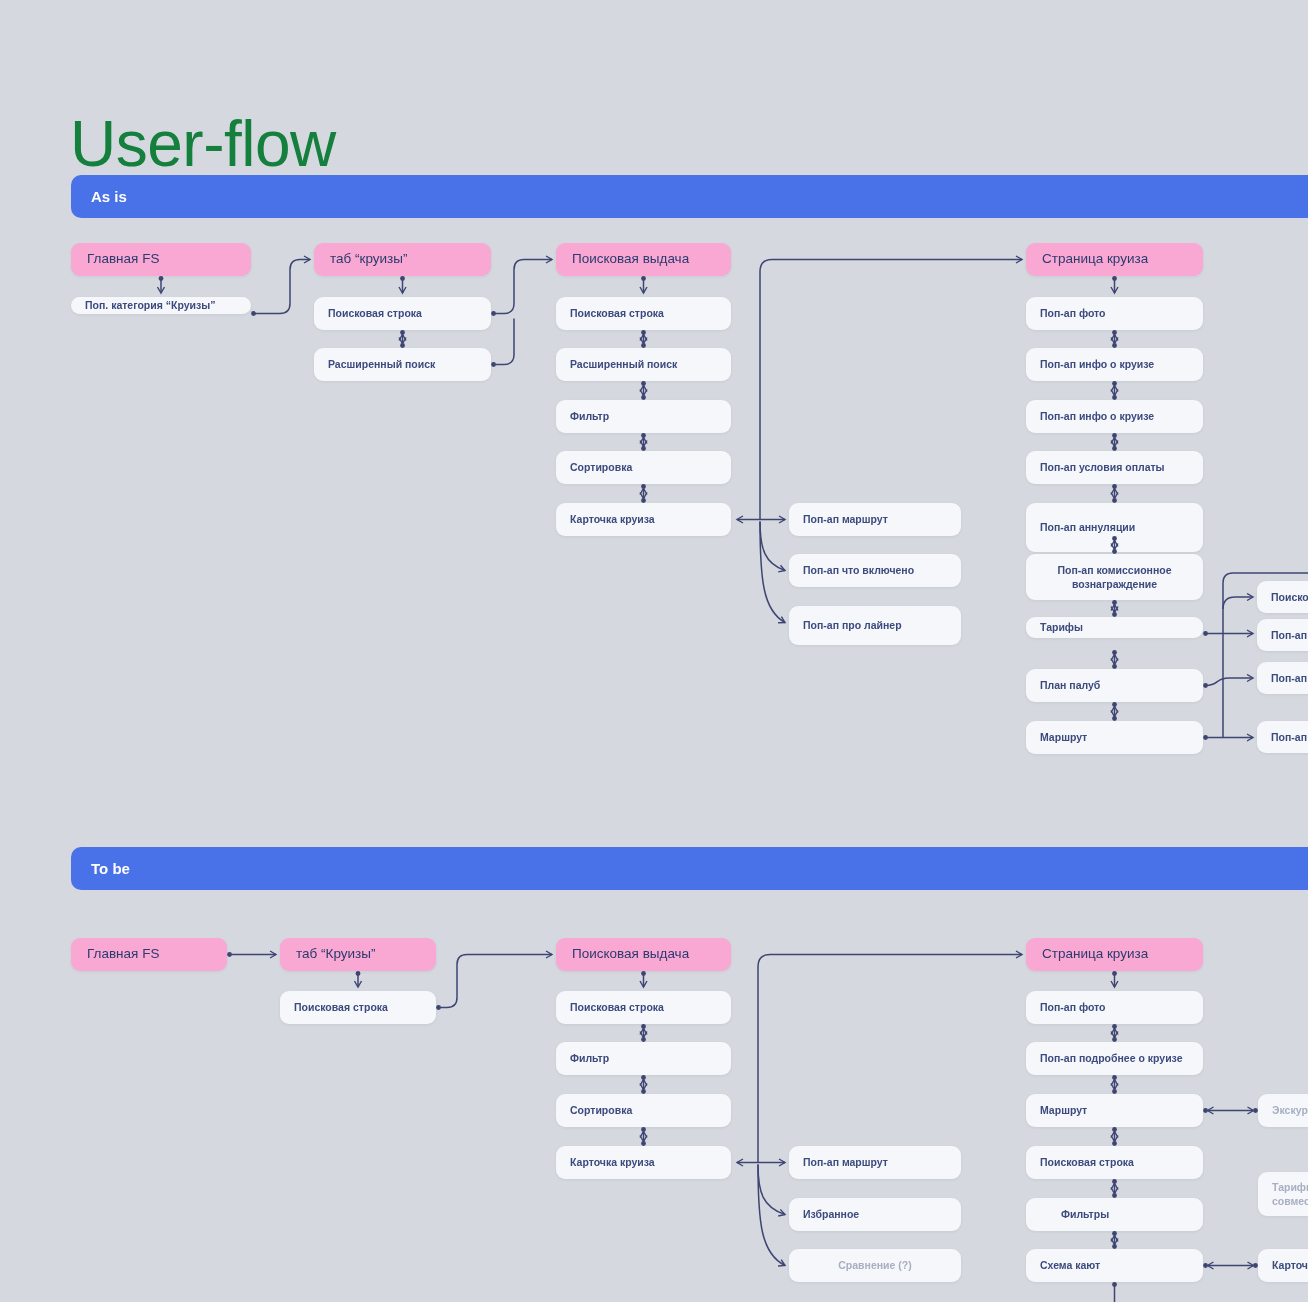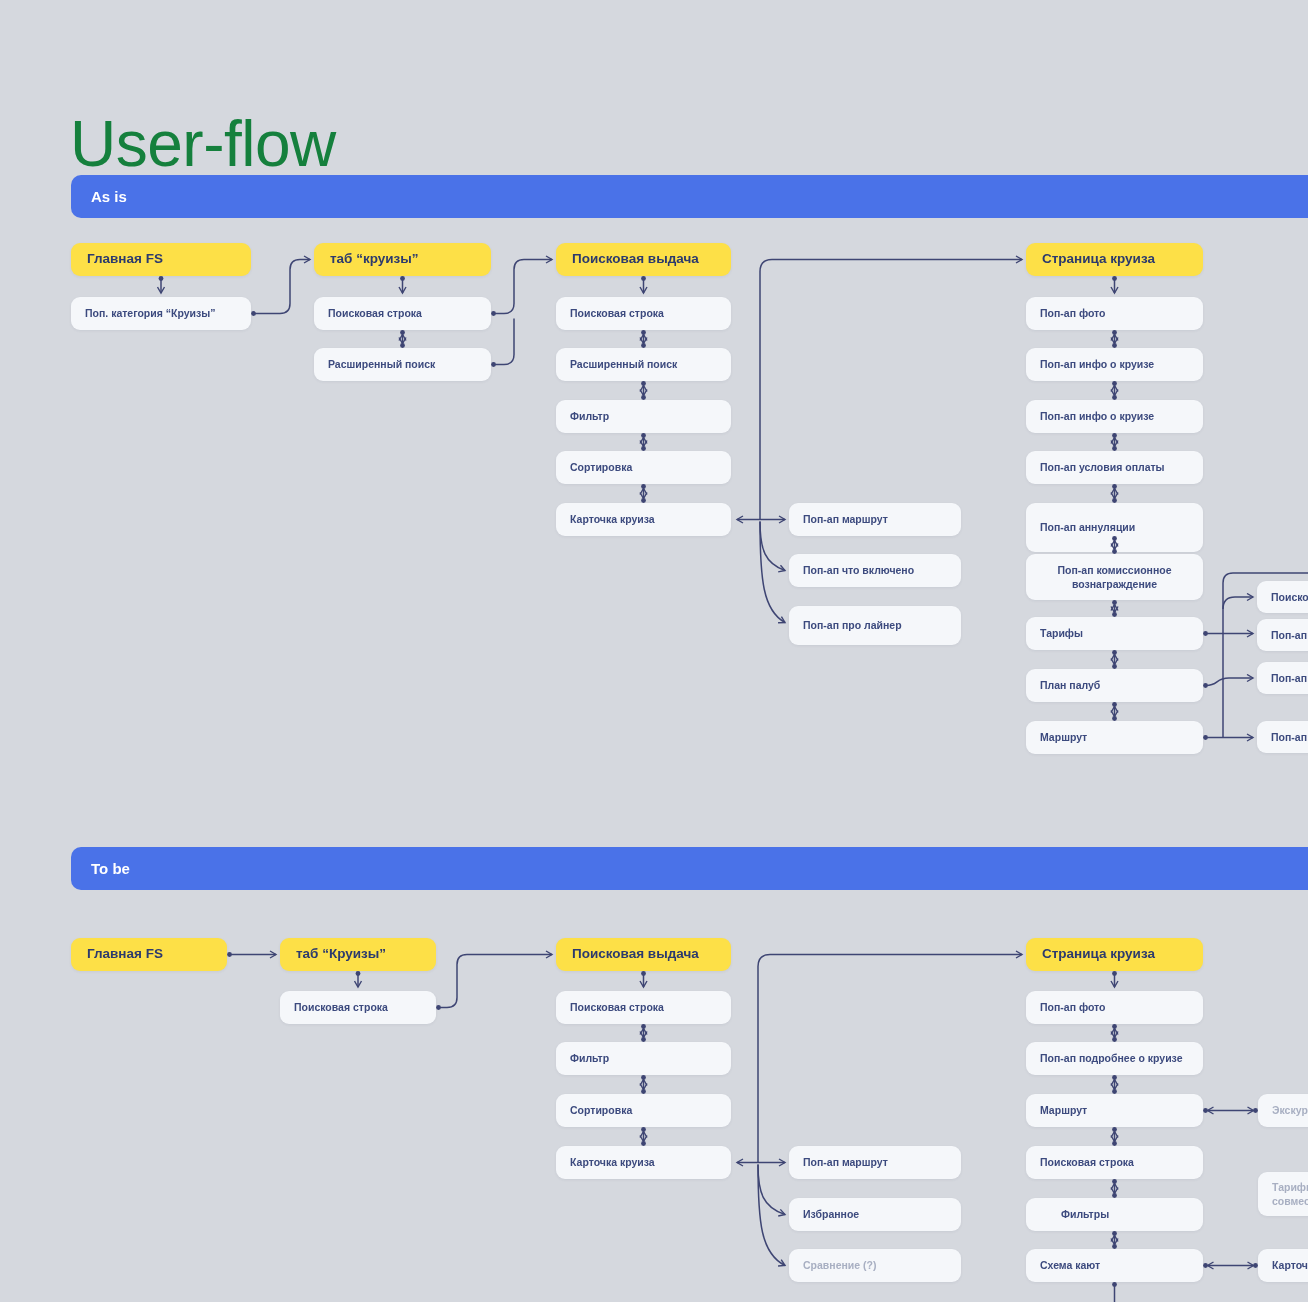--- a/index.html
+++ b/index.html
@@ -16,21 +16,21 @@
     position:absolute;left:71px;width:1270px;height:43px;
     background:#4a72e8;border-radius:10px;
     color:#ffffff;font-size:15px;font-weight:700;line-height:43px;
     padding-left:20px;box-sizing:border-box;
   }
   .node{
     position:absolute;box-sizing:border-box;border-radius:9px;
     display:flex;flex-direction:column;justify-content:center;
     box-shadow:0 1px 3px rgba(40,50,90,.07);
   }
-  .node.header{background:#fde047;color:#2c3a6d;font-weight:700;font-size:13.5px;padding:0 16px;}
+  .node.header{background:#f9a8d4;color:#2c3a6d;font-weight:400;font-size:13.5px;padding:0 16px;}
   .node.child {background:#f5f7fa;color:#3c4a7e;font-weight:600;font-size:10.5px;padding:0 14px;}
   .node.muted {background:#f5f7fa;color:#a8afc2;font-weight:600;font-size:10.5px;padding:0 14px;}
   .node .ln{line-height:1.35;white-space:nowrap;}
   #connectors{position:absolute;left:0;top:0;pointer-events:none;}
 </style>
 </head>
 <body>
 
 <h1 class="title">User-flow</h1>
 
@@ -38,21 +38,21 @@
   <span>As is</span>
 </div>
 <div class="section-bar" id="bar1" style="top: 847px;">
   <span>To be</span>
 </div>
 
 <div id="nodes-layer">
     <div class="node header" style="left: 71px; top: 243px; width: 180px; height: 33px;">
       <span class="ln">Главная FS</span>
     </div>
-    <div class="node child" style="left: 71px; top: 297px; width: 180px; height: 33px;">
+    <div class="node child" style="left: 71px; top: 297px; width: 180px; height: 17px;">
       <span class="ln">Поп. категория “Круизы”</span>
     </div>
     <div class="node header" style="left: 314px; top: 243px; width: 177px; height: 33px;">
       <span class="ln">таб “круизы”</span>
     </div>
     <div class="node child" style="left: 314px; top: 297px; width: 177px; height: 33px;">
       <span class="ln">Поисковая строка</span>
     </div>
     <div class="node child" style="left: 314px; top: 348px; width: 177px; height: 33px;">
       <span class="ln">Расширенный  поиск</span>
@@ -99,21 +99,21 @@
     <div class="node child" style="left: 1026px; top: 451px; width: 177px; height: 33px;">
       <span class="ln">Поп-ап условия оплаты</span>
     </div>
     <div class="node child" style="left: 1026px; top: 503px; width: 177px; height: 49px;">
       <span class="ln">Поп-ап аннуляции</span>
     </div>
     <div class="node child" style="left: 1026px; top: 554px; width: 177px; height: 46px; align-items: center;">
       <span class="ln">Поп-ап комиссионное</span>
       <span class="ln">вознаграждение</span>
     </div>
-    <div class="node child" style="left: 1026px; top: 617px; width: 177px; height: 33px;">
+    <div class="node child" style="left: 1026px; top: 617px; width: 177px; height: 21px;">
       <span class="ln">Тарифы</span>
     </div>
     <div class="node child" style="left: 1026px; top: 669px; width: 177px; height: 33px;">
       <span class="ln">План палуб</span>
     </div>
     <div class="node child" style="left: 1026px; top: 721px; width: 177px; height: 33px;">
       <span class="ln">Маршрут</span>
     </div>
     <div class="node child" style="left: 1257px; top: 581px; width: 160px; height: 32px;">
       <span class="ln">Поисковая</span>
@@ -150,21 +150,21 @@
     </div>
     <div class="node child" style="left: 556px; top: 1146px; width: 175px; height: 33px;">
       <span class="ln">Карточка круиза</span>
     </div>
     <div class="node child" style="left: 789px; top: 1146px; width: 172px; height: 33px;">
       <span class="ln">Поп-ап маршрут</span>
     </div>
     <div class="node child" style="left: 789px; top: 1198px; width: 172px; height: 33px;">
       <span class="ln">Избранное</span>
     </div>
-    <div class="node muted" style="left: 789px; top: 1249px; width: 172px; height: 33px;">
+    <div class="node muted" style="left: 789px; top: 1249px; width: 172px; height: 33px; align-items: center;">
       <span class="ln">Сравнение (?)</span>
     </div>
     <div class="node header" style="left: 1026px; top: 938px; width: 177px; height: 33px;">
       <span class="ln">Страница круиза</span>
     </div>
     <div class="node child" style="left: 1026px; top: 991px; width: 177px; height: 33px;">
       <span class="ln">Поп-ап фото</span>
     </div>
     <div class="node child" style="left: 1026px; top: 1042px; width: 177px; height: 33px;">
       <span class="ln">Поп-ап подробнее о круизе</span>

